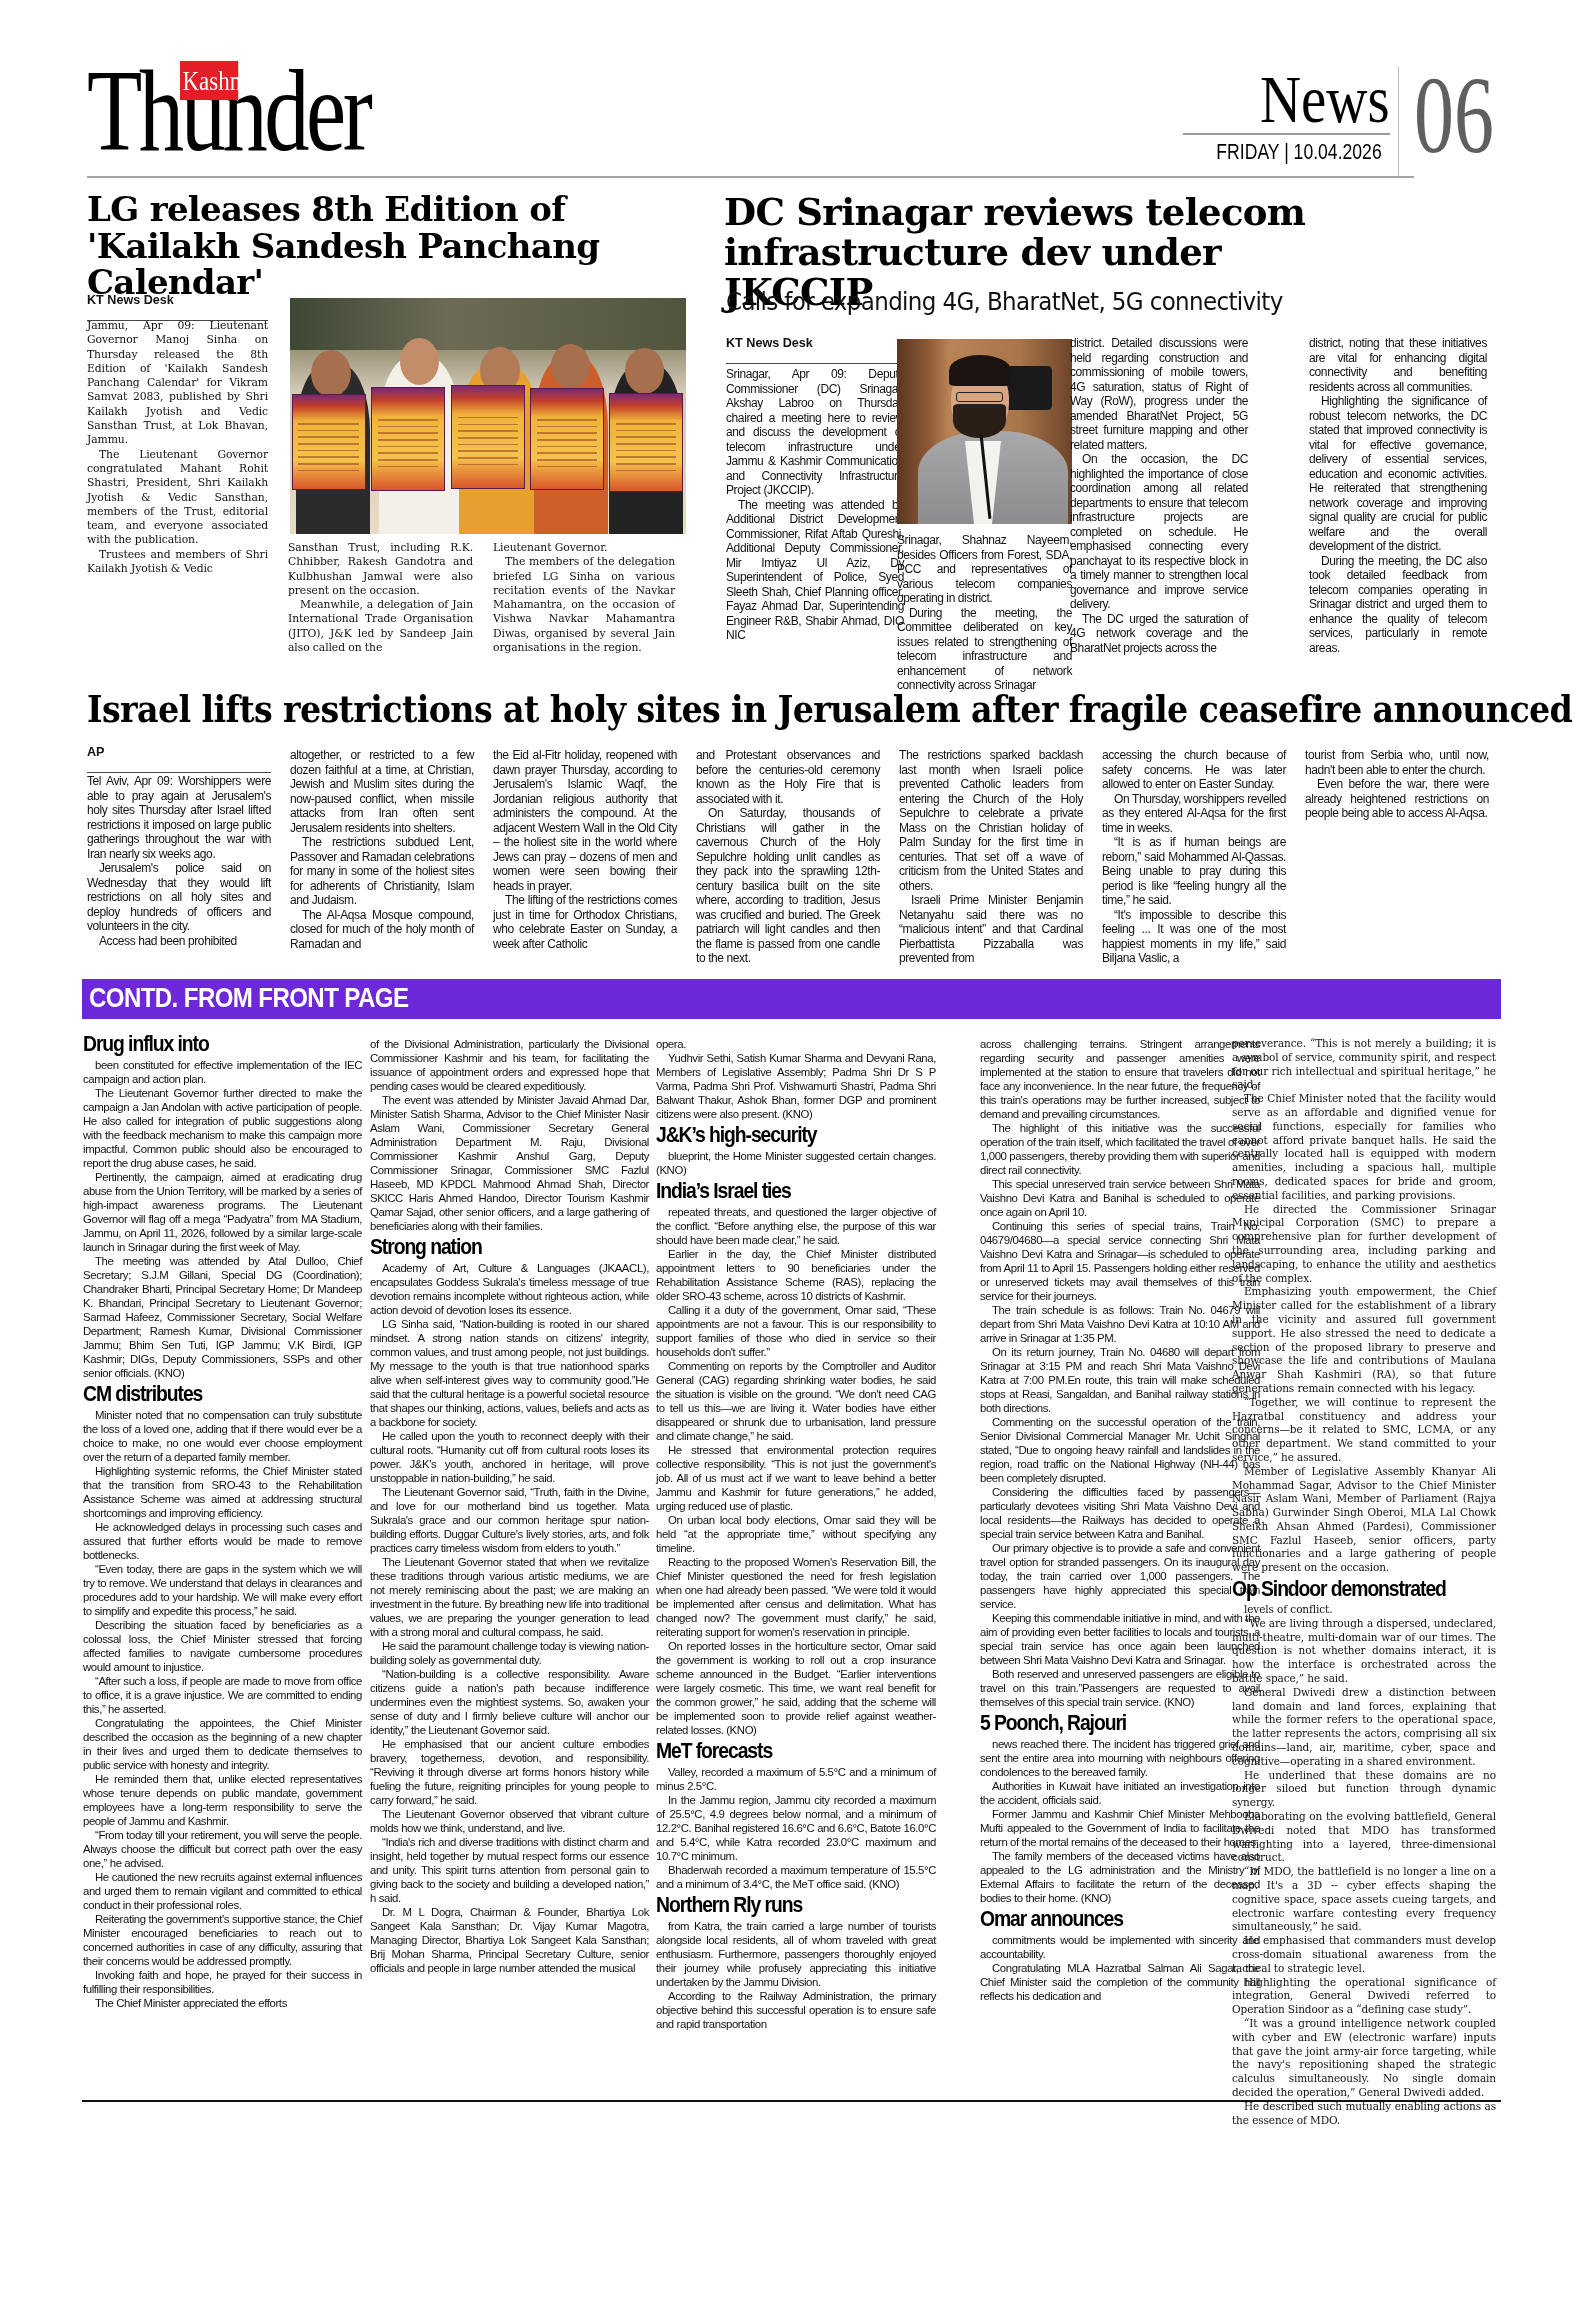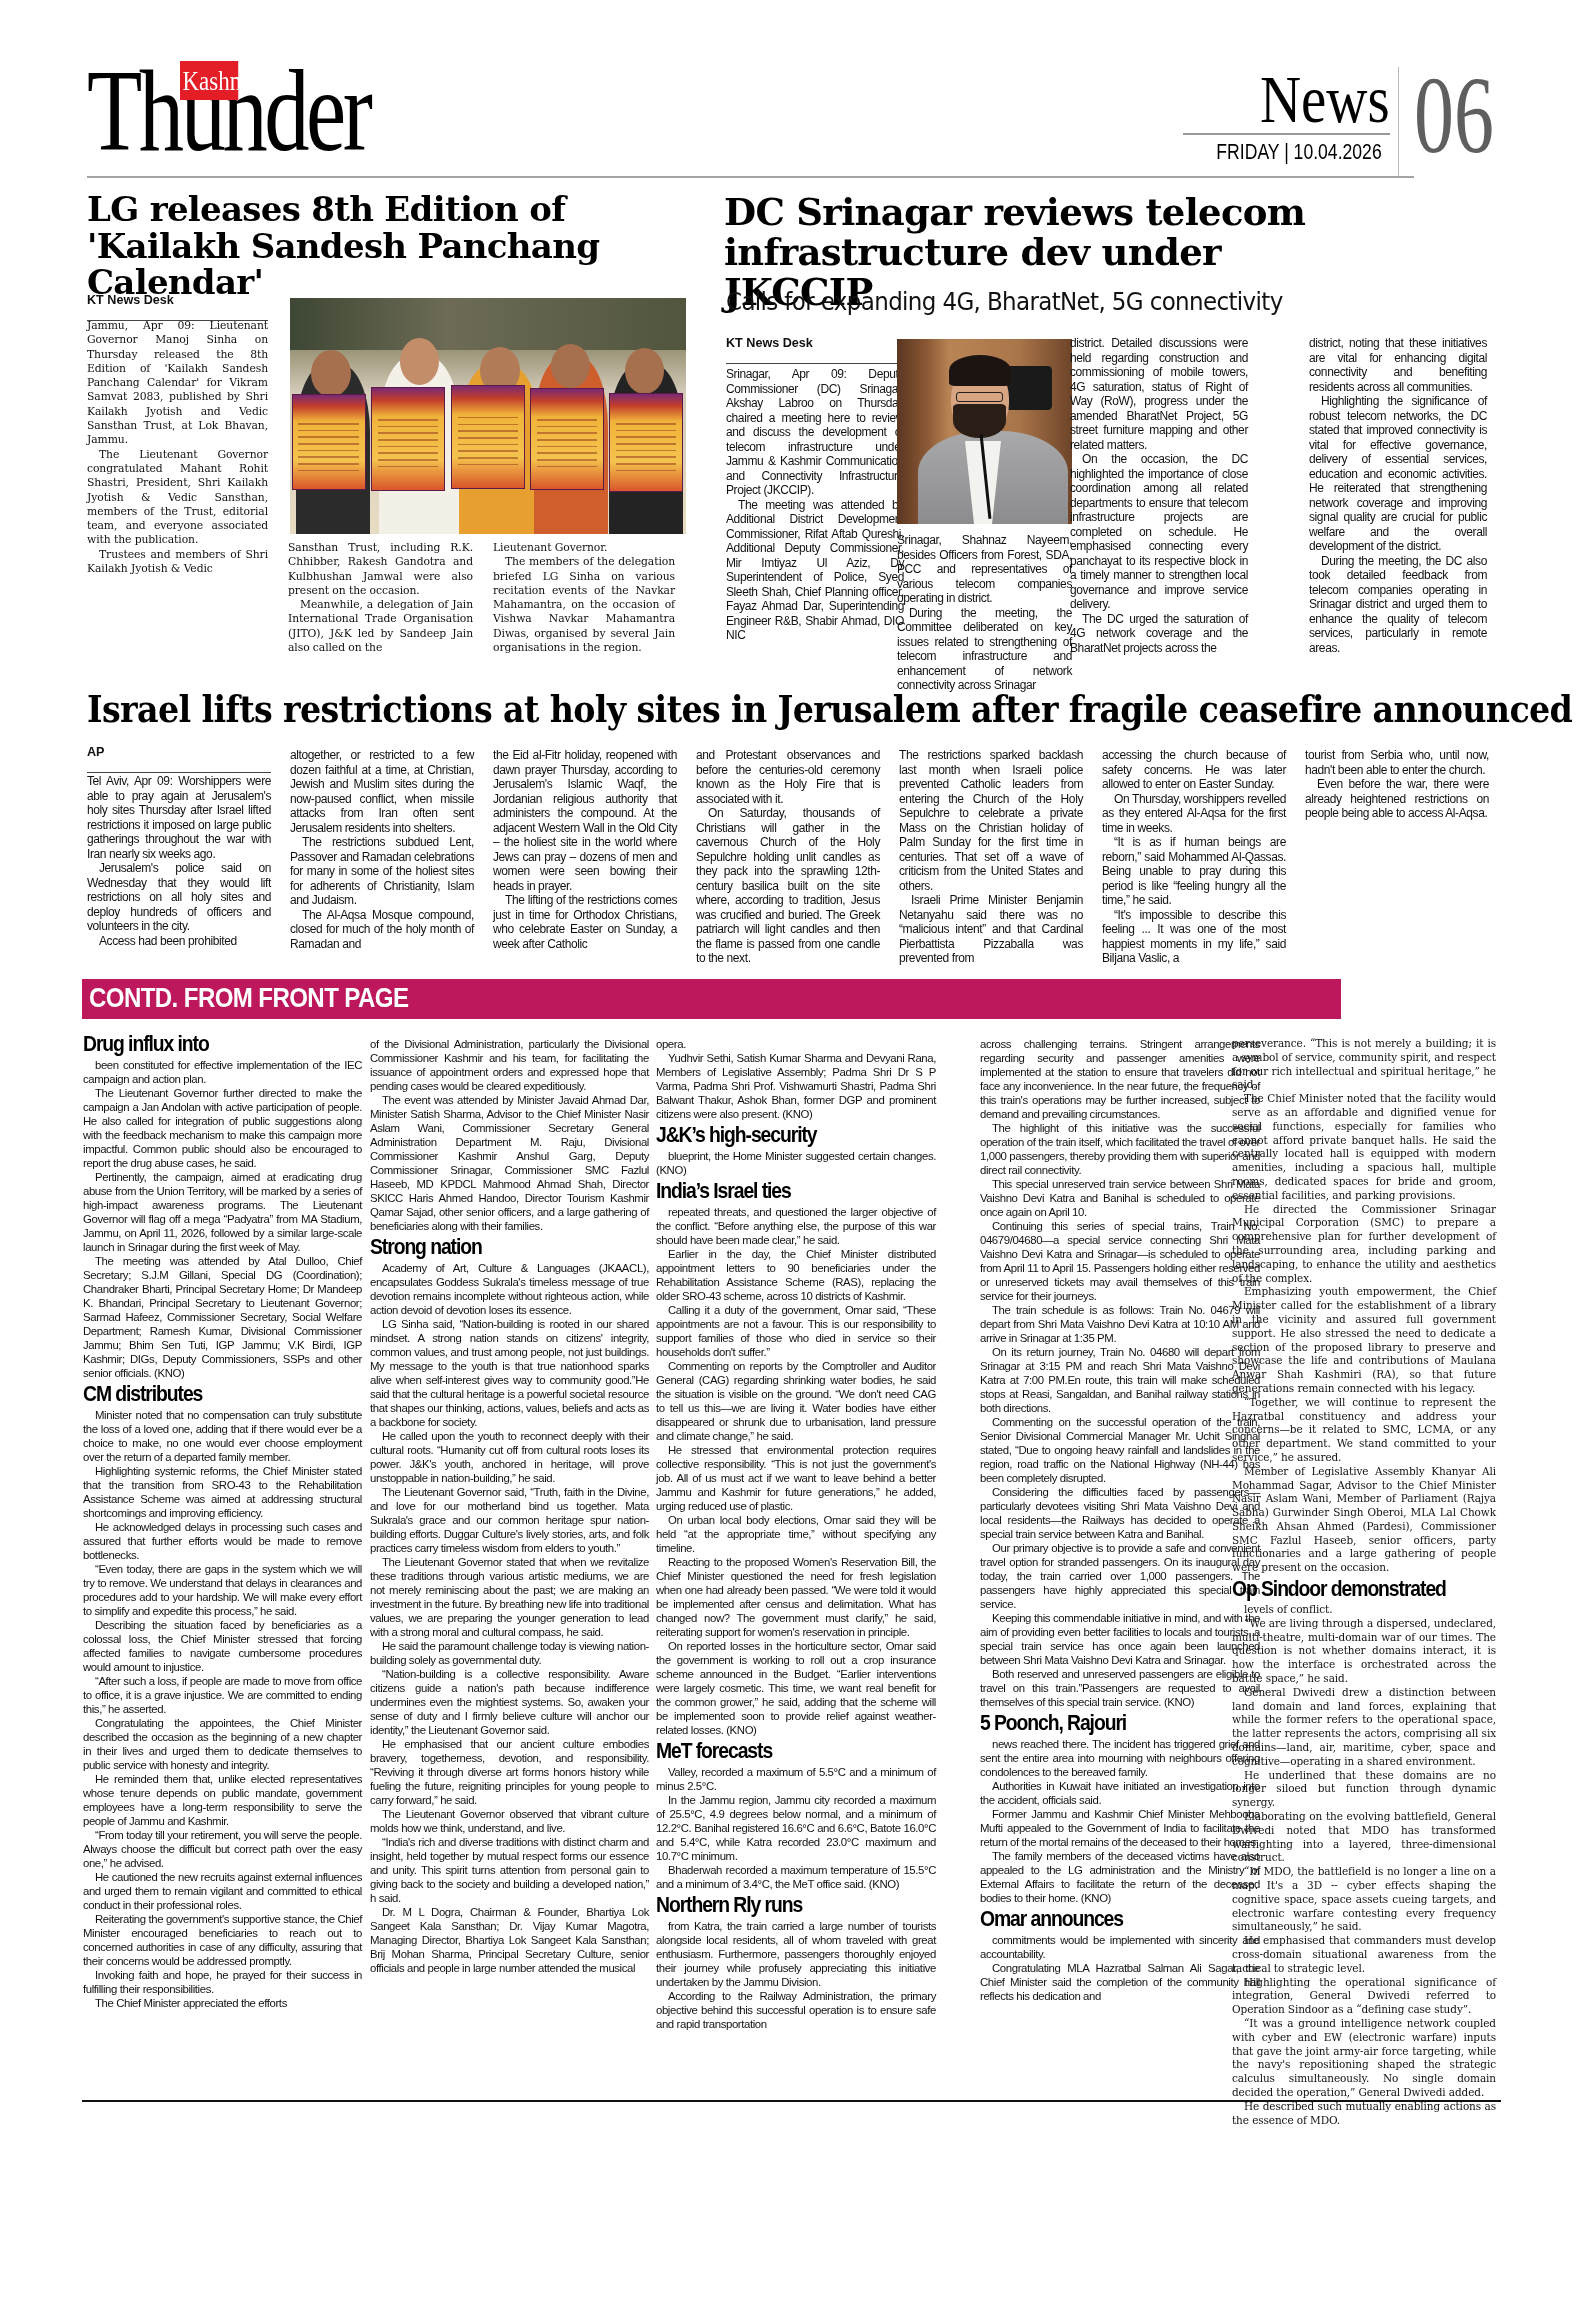--- a/index.html
+++ b/index.html
@@ -43,21 +43,21 @@
   .dc-suit { position: absolute; left: 21px; right: 4.4px; bottom: 0; height: 93px; background: linear-gradient(180deg, #a9a9ab, #8c8c8e); border-radius: 45% 45% 0 0; }
   .dc-shirt { position: absolute; left: 68px; width: 36px; bottom: 0; height: 83px; background: #f2f2ee; clip-path: polygon(0 0,100% 0,75% 100%,25% 100%); }
   .dc-head { position: absolute; left: 54px; top: 24px; width: 58px; height: 73px; background: #d8a583; border-radius: 48% 48% 45% 45%; }
   .dc-hair { position: absolute; left: 52px; top: 16.3px; width: 62px; height: 31px; background: #1c1410; border-radius: 50% 50% 10% 10%; }
   .dc-beard { position: absolute; left: 56px; top: 65px; width: 53px; height: 34px; background: #2b1e17; border-radius: 10% 10% 50% 50%; }
   .dc-glasses { position: absolute; left: 59px; top: 53px; width: 47px; height: 10.4px; border: 1.5px solid #222; border-radius: 3px; }
   .dc-mic { position: absolute; left: 87px; top: 95px; width: 3px; height: 85px; background: #111; transform: rotate(-6deg); }
   .dc-chair { position: absolute; left: 96px; top: 27px; width: 59px; height: 44px; background: #1a1a1a; border-radius: 4.4px; }
 
   
-  .contd-banner { position: absolute; left: 82px; top: 979px; width: 1259px; height: 40px; background: #be185d; }
+  .contd-banner { position: absolute; left: 82px; top: 979px; width: 1419px; height: 40px; background: #6d28d9; }
   .contd-banner span { position: absolute; left: 7.4px; top: 3px; color: #fff; font-family: "Liberation Sans", sans-serif; font-weight: bold; font-size: 28px; letter-spacing: -0.7px; transform: scaleX(0.86); transform-origin: left; white-space: nowrap; }
 
   .sub-head { font-family: "Liberation Sans", sans-serif; font-weight: bold; font-size: 21.5px; line-height: 25px; letter-spacing: -1.2px; margin: 1.5px 0 1.5px; text-indent: 0 !important; color: #000; transform: scaleX(0.9); transform-origin: left; white-space: nowrap; }
 
   .bottom-rule { position: absolute; left: 82px; top: 2100px; width: 1419px; height: 1.5px; background: #111; }
 </style>
 </head>
 <body>
 
 <header class="masthead">

